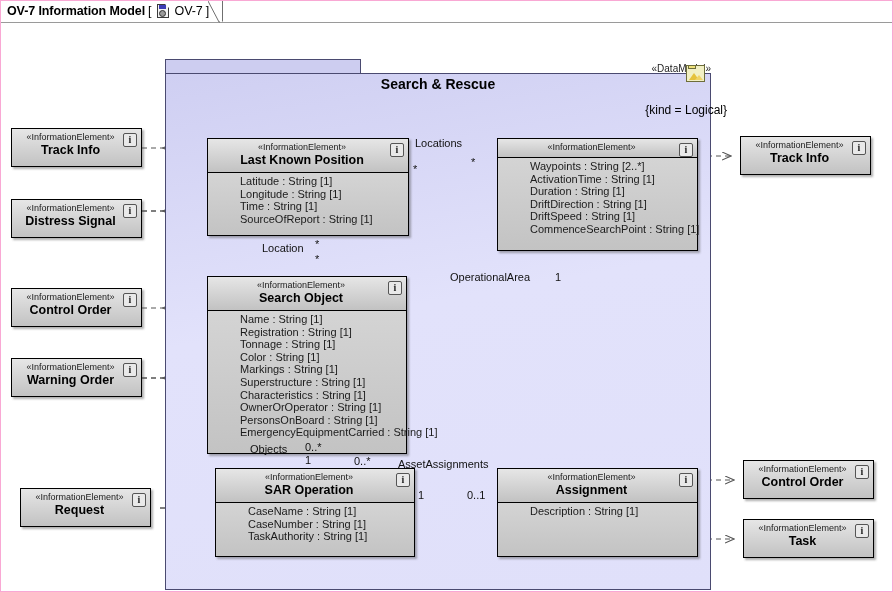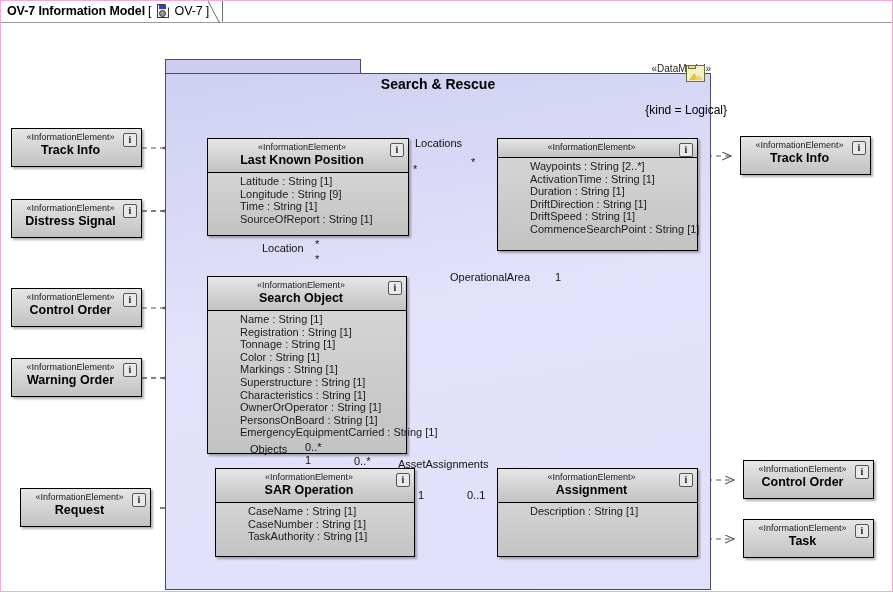--- a/index.html
+++ b/index.html
@@ -333,21 +333,21 @@
     </div>
 
     <div class="cls" style="left:206px; top:115px; width:202px;">
       <div class="hdr">
         <div class="stereo">«InformationElement»</div>
         <div class="nm">Last Known Position</div>
         <div class="info-ic">i</div>
       </div>
       <div class="attrs" style="height:62px;">
         <div class="attr">Latitude : String [1]</div>
-        <div class="attr">Longitude : String [9]</div>
+        <div class="attr">Longitude : String [1]</div>
         <div class="attr">Time : String [1]</div>
         <div class="attr">SourceOfReport : String [1]</div>
       </div>
     </div>
 
     <div class="cls" style="left:496px; top:115px; width:201px;">
       <div class="hdr">
         <div class="stereo">«InformationElement»</div>
         <div class="info-ic">i</div>
       </div>

